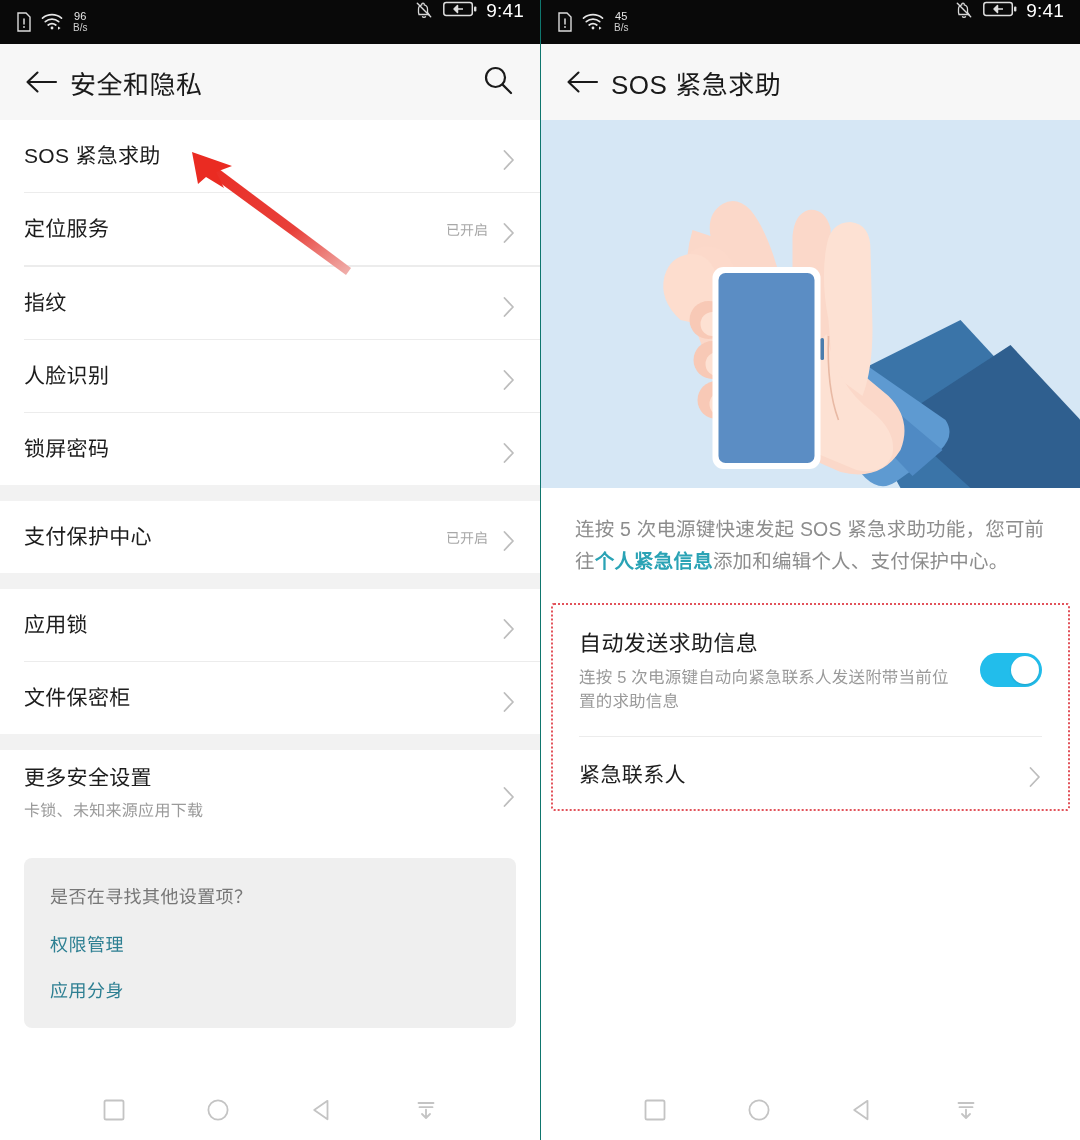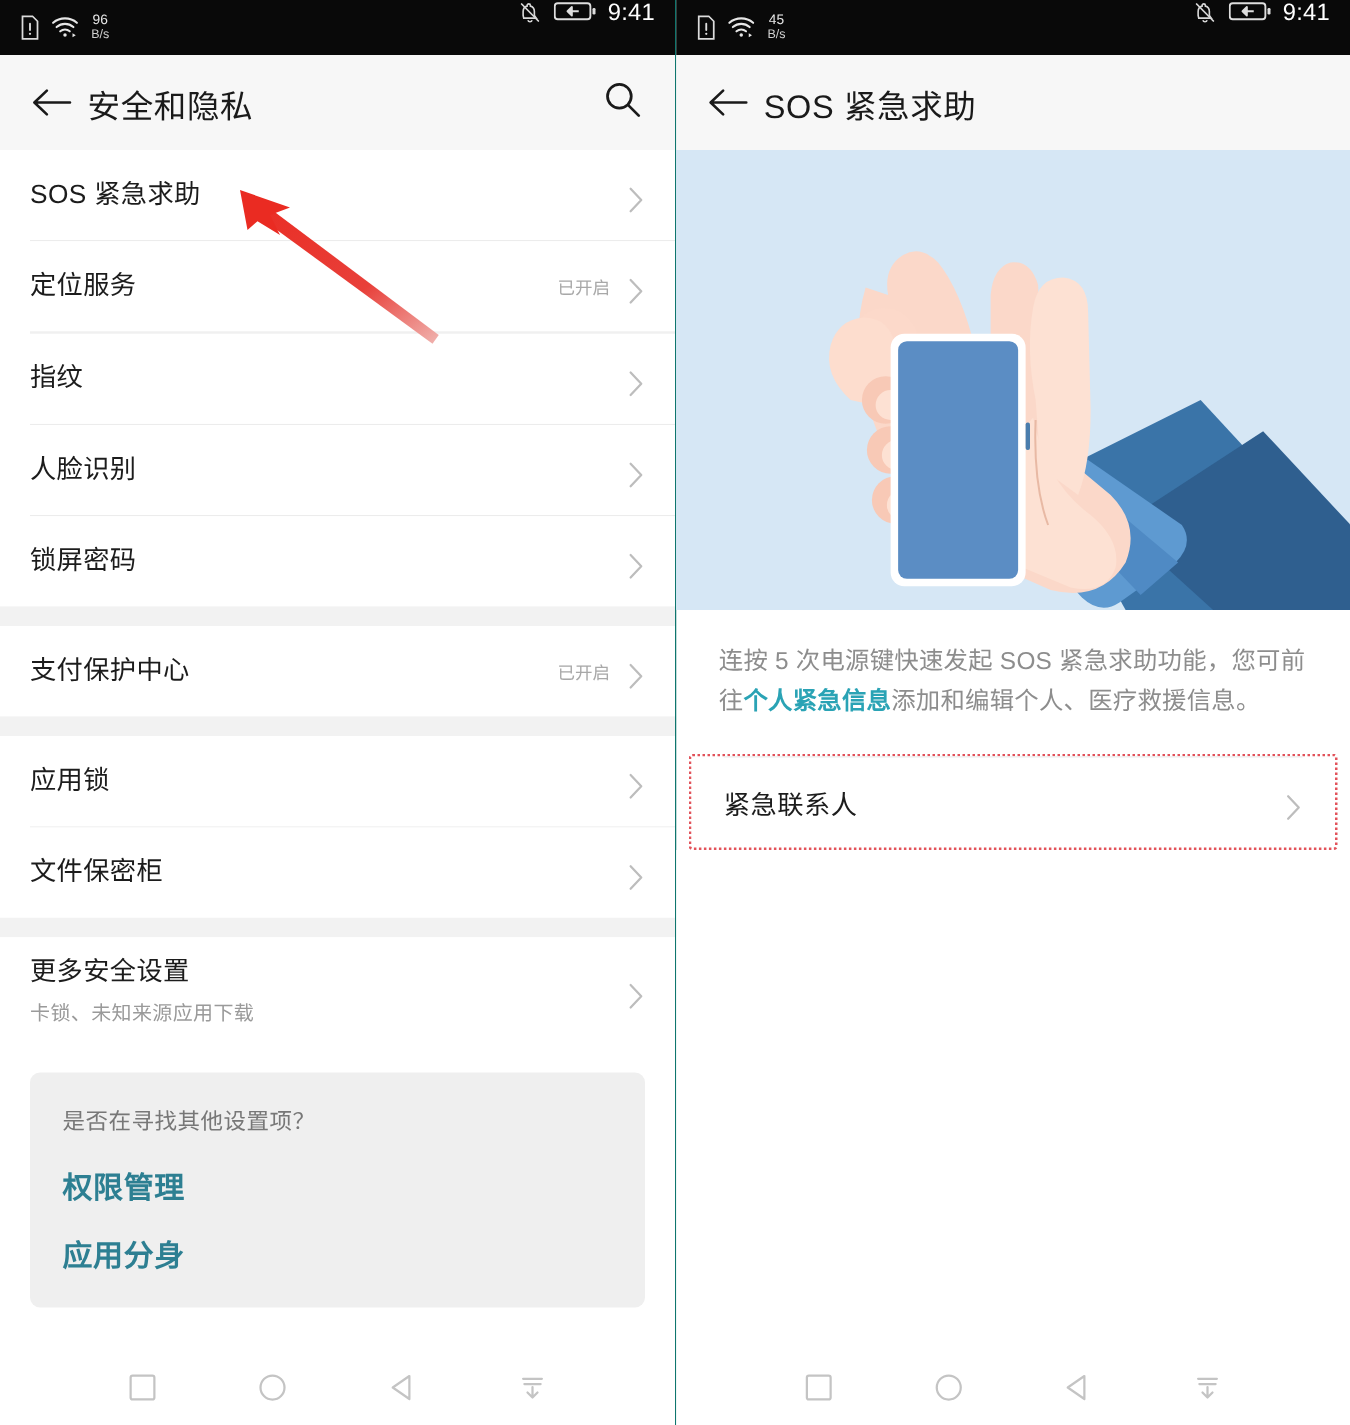--- a/index.html
+++ b/index.html
@@ -139,23 +139,23 @@
     border-radius: 8px;
     padding: 24px 26px 26px 26px;
   }
   .suggest .q {
     font-size: 18px;
     color: #777777;
     letter-spacing: 0.4px;
     margin-bottom: 22px;
   }
   .suggest .lnk {
-    font-size: 24px;
+    font-size: 18px;
     color: #2d7f92;
-    font-weight: 700;
+    font-weight: 400;
     letter-spacing: 0.5px;
     margin-bottom: 20px;
     cursor: pointer;
   }
   .suggest .lnk:last-child { margin-bottom: 0; }
 
   
   .hero {
     height: 368px;
     flex: 0 0 368px;
@@ -552,24 +552,33 @@
 
         <rect x="178" y="153" width="96" height="190" rx="7" fill="#5b8dc4"></rect>
 
         <rect x="280" y="218" width="3.5" height="22" rx="1.6" fill="#4a7dad"></rect>
 
         <path d="M288 216 Q286 268 298 300" fill="none" stroke="#e8b9a4" stroke-width="1.6"></path>
       </svg>
     </div>
 
     <div class="desc">
-      <span>连按 5 次电源键快速发起 SOS 紧急求助功能，您可前往</span><span class="hl">个人紧急信息</span><span>添加和编辑个人、医疗救援信息。</span>
+      <span>连按 5 次电源键快速发起 SOS 紧急求助功能，您可前往</span><span class="hl">个人紧急信息</span><span>添加和编辑个人、支付保护中心。</span>
     </div>
 
     <div class="annot">
+      <div class="toggle-row">
+        <div class="labels">
+          <div class="t-title">自动发送求助信息</div>
+          <div class="t-sub">连按 5 次电源键自动向紧急联系人发送附带当前位置的求助信息</div>
+        </div>
+        <div class="switch">
+          <div class="knob"></div>
+        </div>
+      </div>
       <div class="divider2"></div>
       <div class="contact-row">
         <span class="label">紧急联系人</span>
         <span class="chev"><svg width="14" height="22" viewBox="0 0 14 22">
               <path d="M2.5 2L11 11l-8.5 9" fill="none" stroke="#bdbdbd" stroke-width="1.8" stroke-linecap="round" stroke-linejoin="round"></path>
             </svg></span>
       </div>
     </div>
 
     <div style="flex:1 1 auto; background:#ffffff;"></div>

